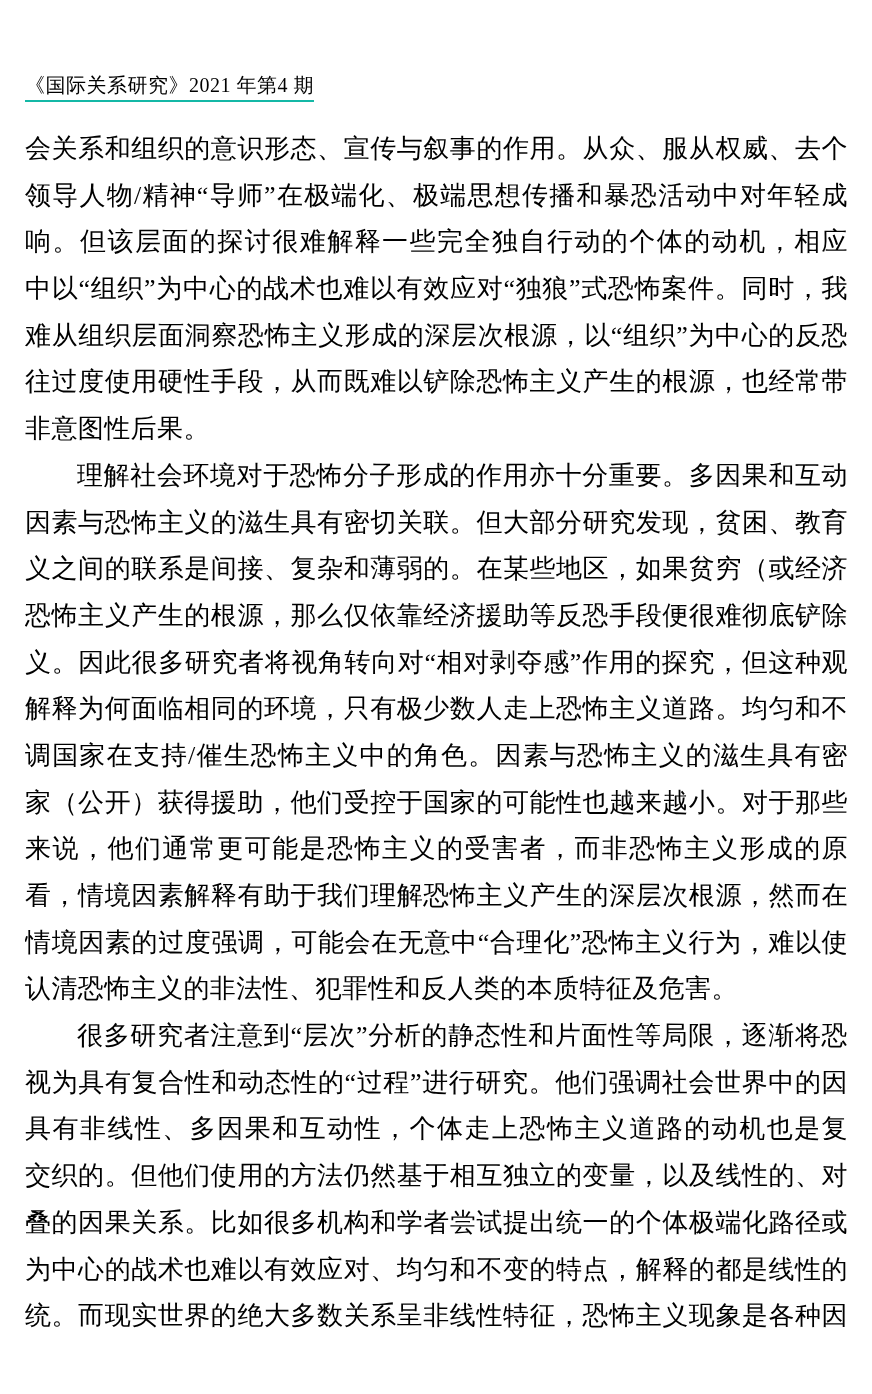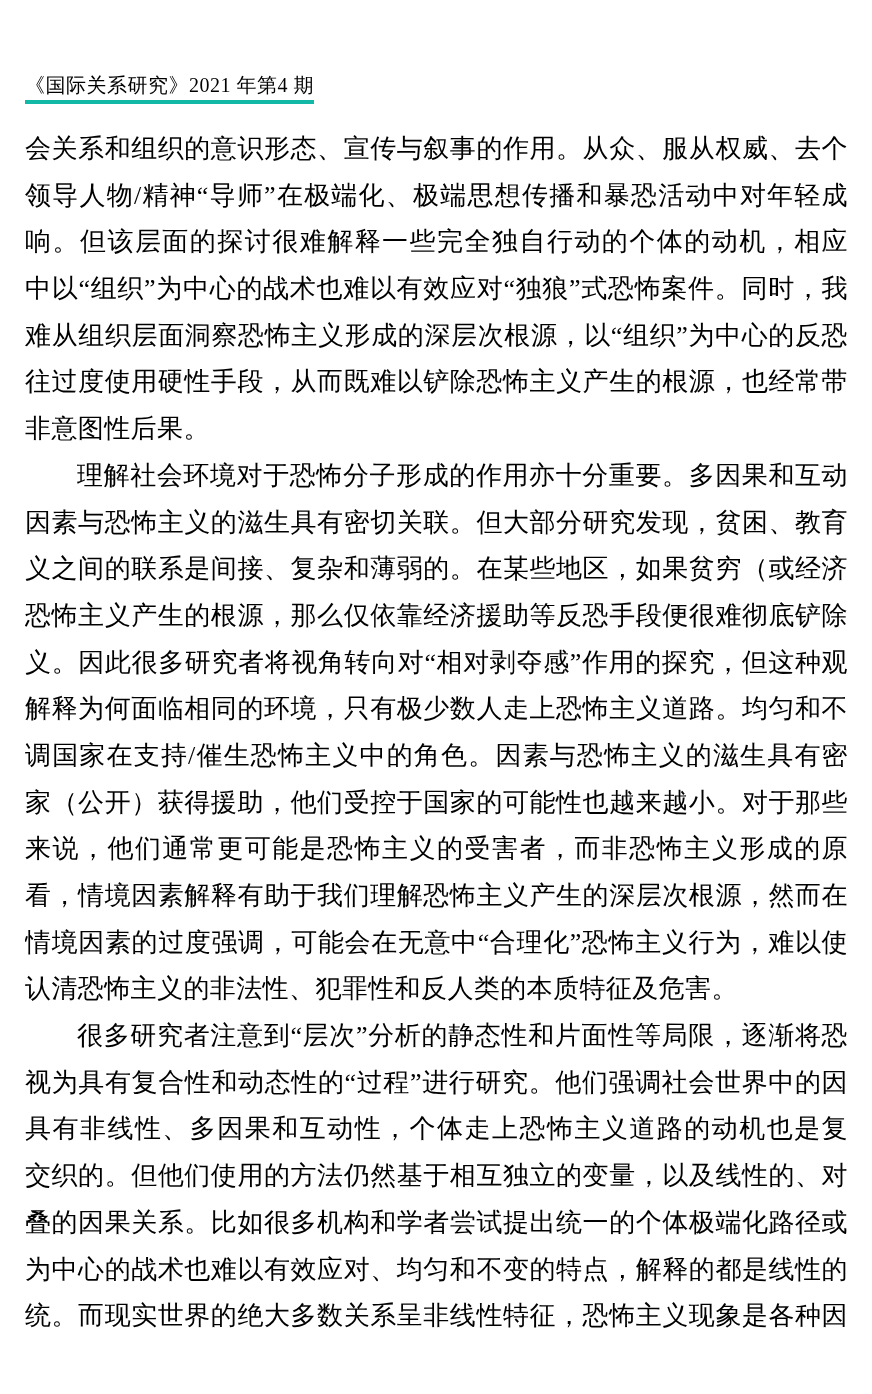--- a/index.html
+++ b/index.html
@@ -20,21 +20,21 @@
     position: absolute;
     left: 25px;
     top: 72px;
     font-size: 20px;
     line-height: 26px;
     letter-spacing: 0.5px;
     white-space: nowrap;
   }
   .journal-header .header-text {
     display: inline-block;
-    border-bottom: 4px solid #14b8a6;
+    border-bottom: 2px solid #14b8a6;
     padding-bottom: 2px;
   }
   .article-body {
     position: absolute;
     left: 25px;
     top: 126px;
     width: 823px;
   }
   .text-line {
     font-size: 26px;

